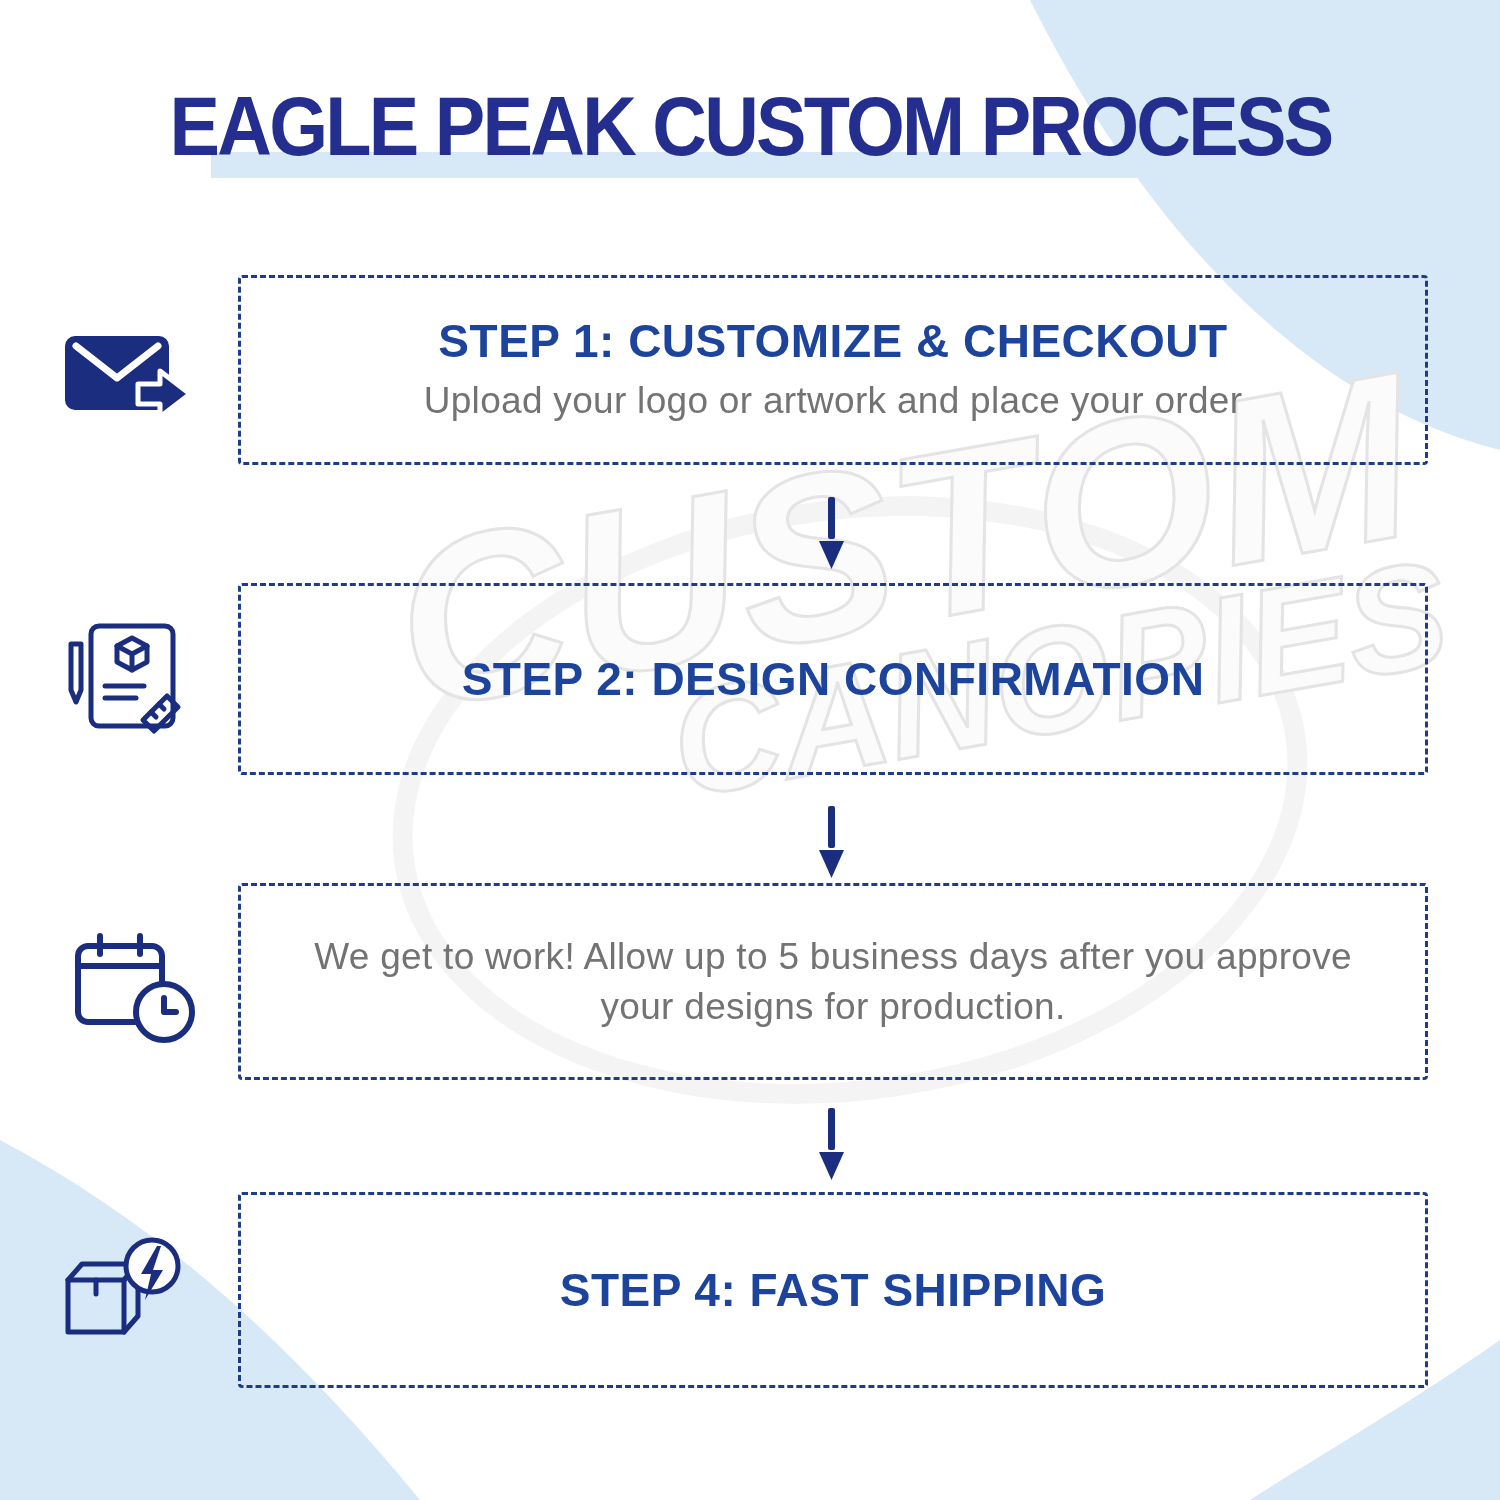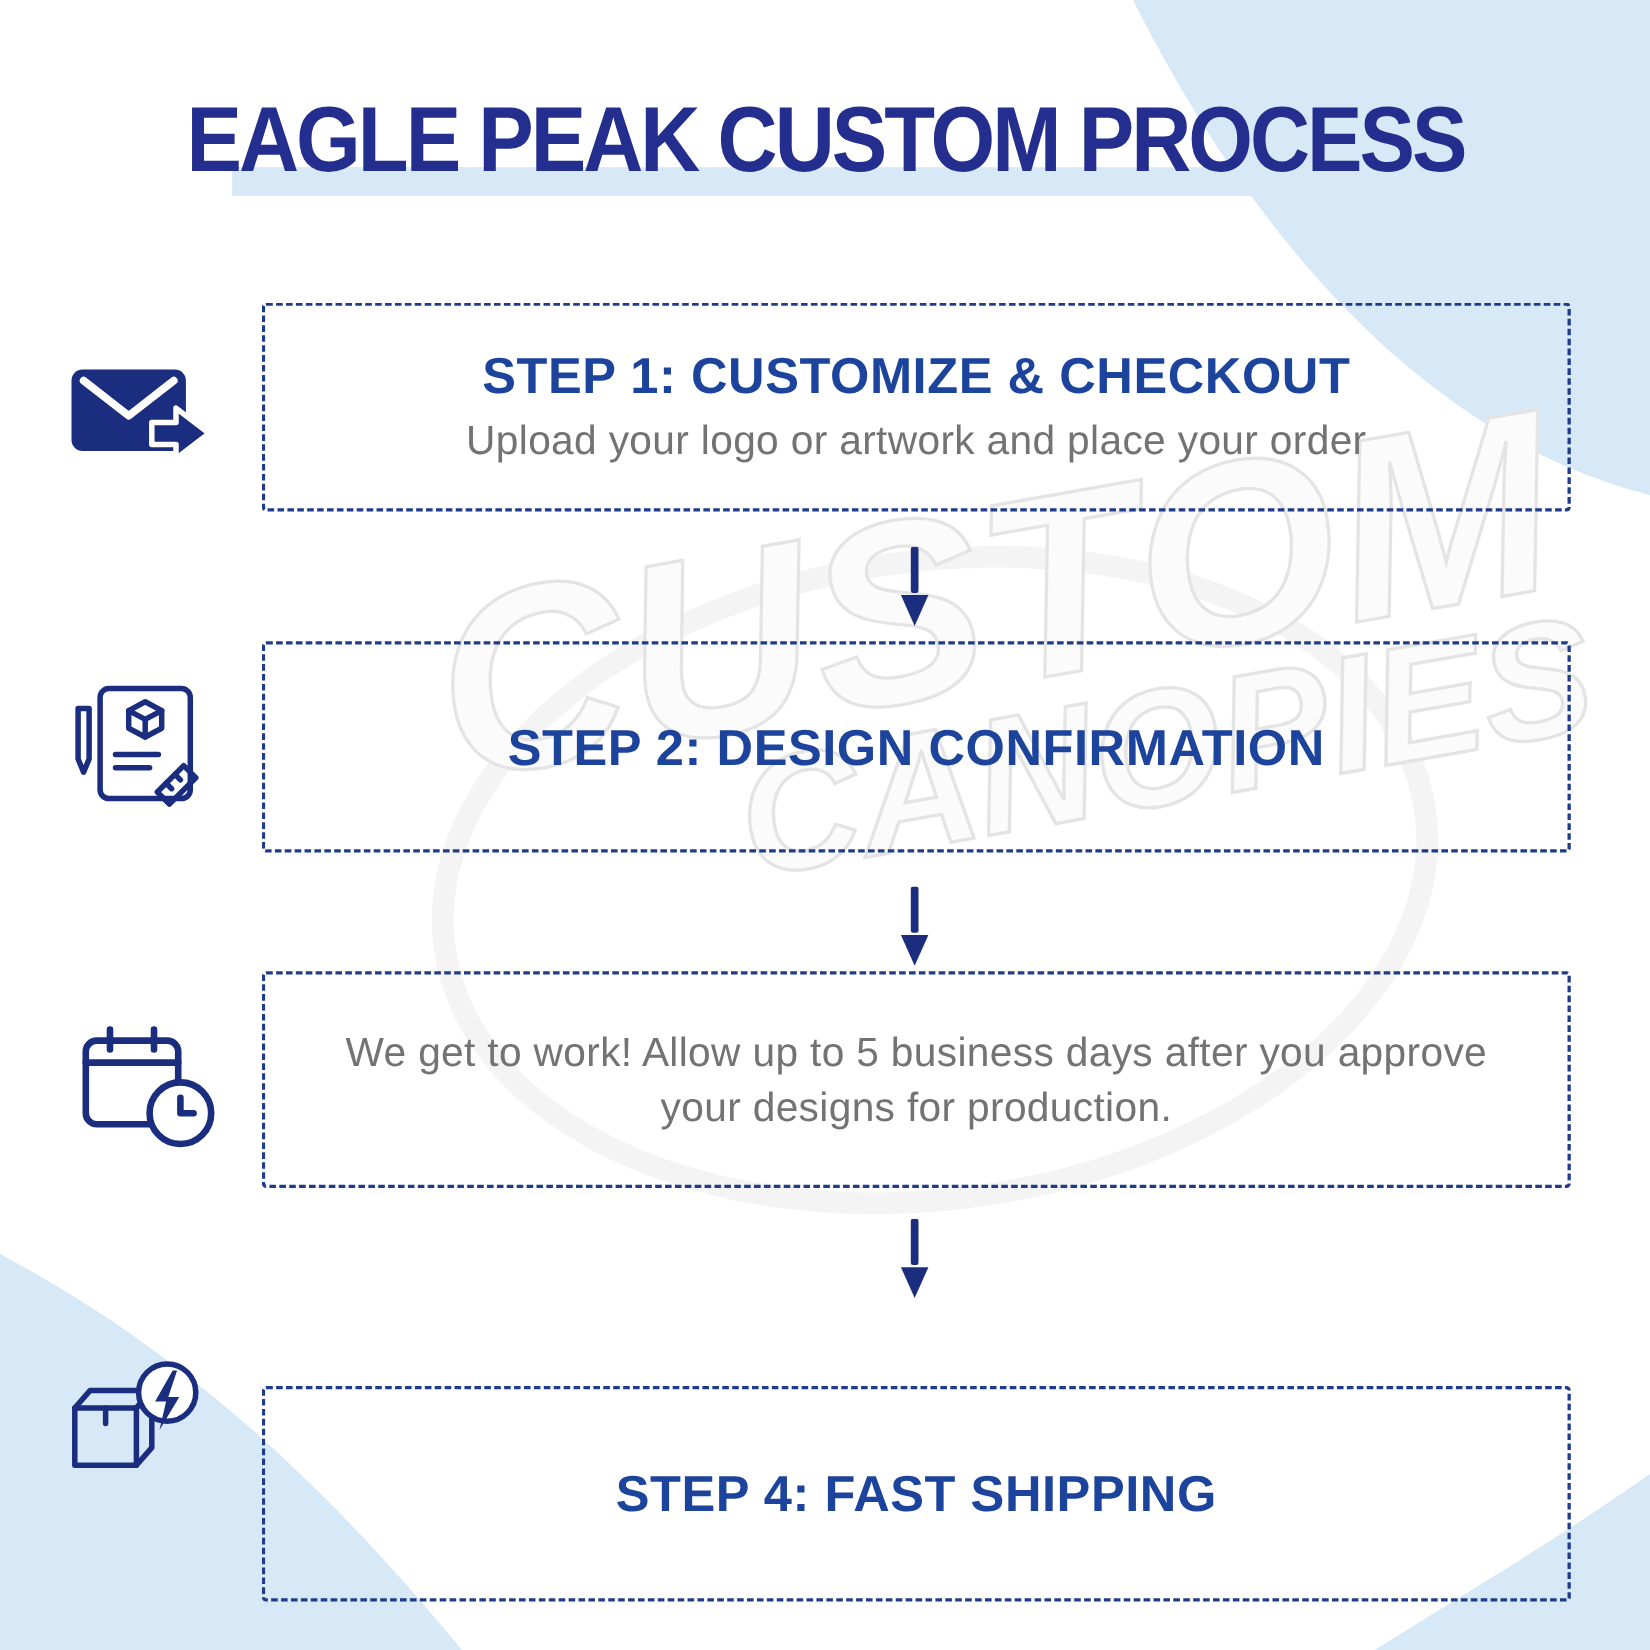--- a/index.html
+++ b/index.html
@@ -41,21 +41,21 @@
   
   .step-box {
     position:absolute; left:238px; width:1190px; box-sizing:border-box;
     border:3px dashed #1f3b8c; border-radius:4px; background:transparent;
     display:flex; flex-direction:column; align-items:center; justify-content:center;
     gap:8px; padding:10px 40px; z-index:2;
   }
   .box-1 { top:275px;  height:190px; }
   .box-2 { top:583px;  height:192px; }
   .box-3 { top:883px;  height:197px; }
-  .box-4 { top:1260px; height:196px; }
+  .box-4 { top:1192px; height:196px; }
 
   .step-heading {
     font-size:46px; font-weight:bold; color:#1d449c; letter-spacing:0.5px;
     text-align:left;
   }
   .step-body {
     font-size:37px; color:#737373; line-height:1.35; text-align:center;
     max-width:1070px; letter-spacing:0.3px;
   }
 

